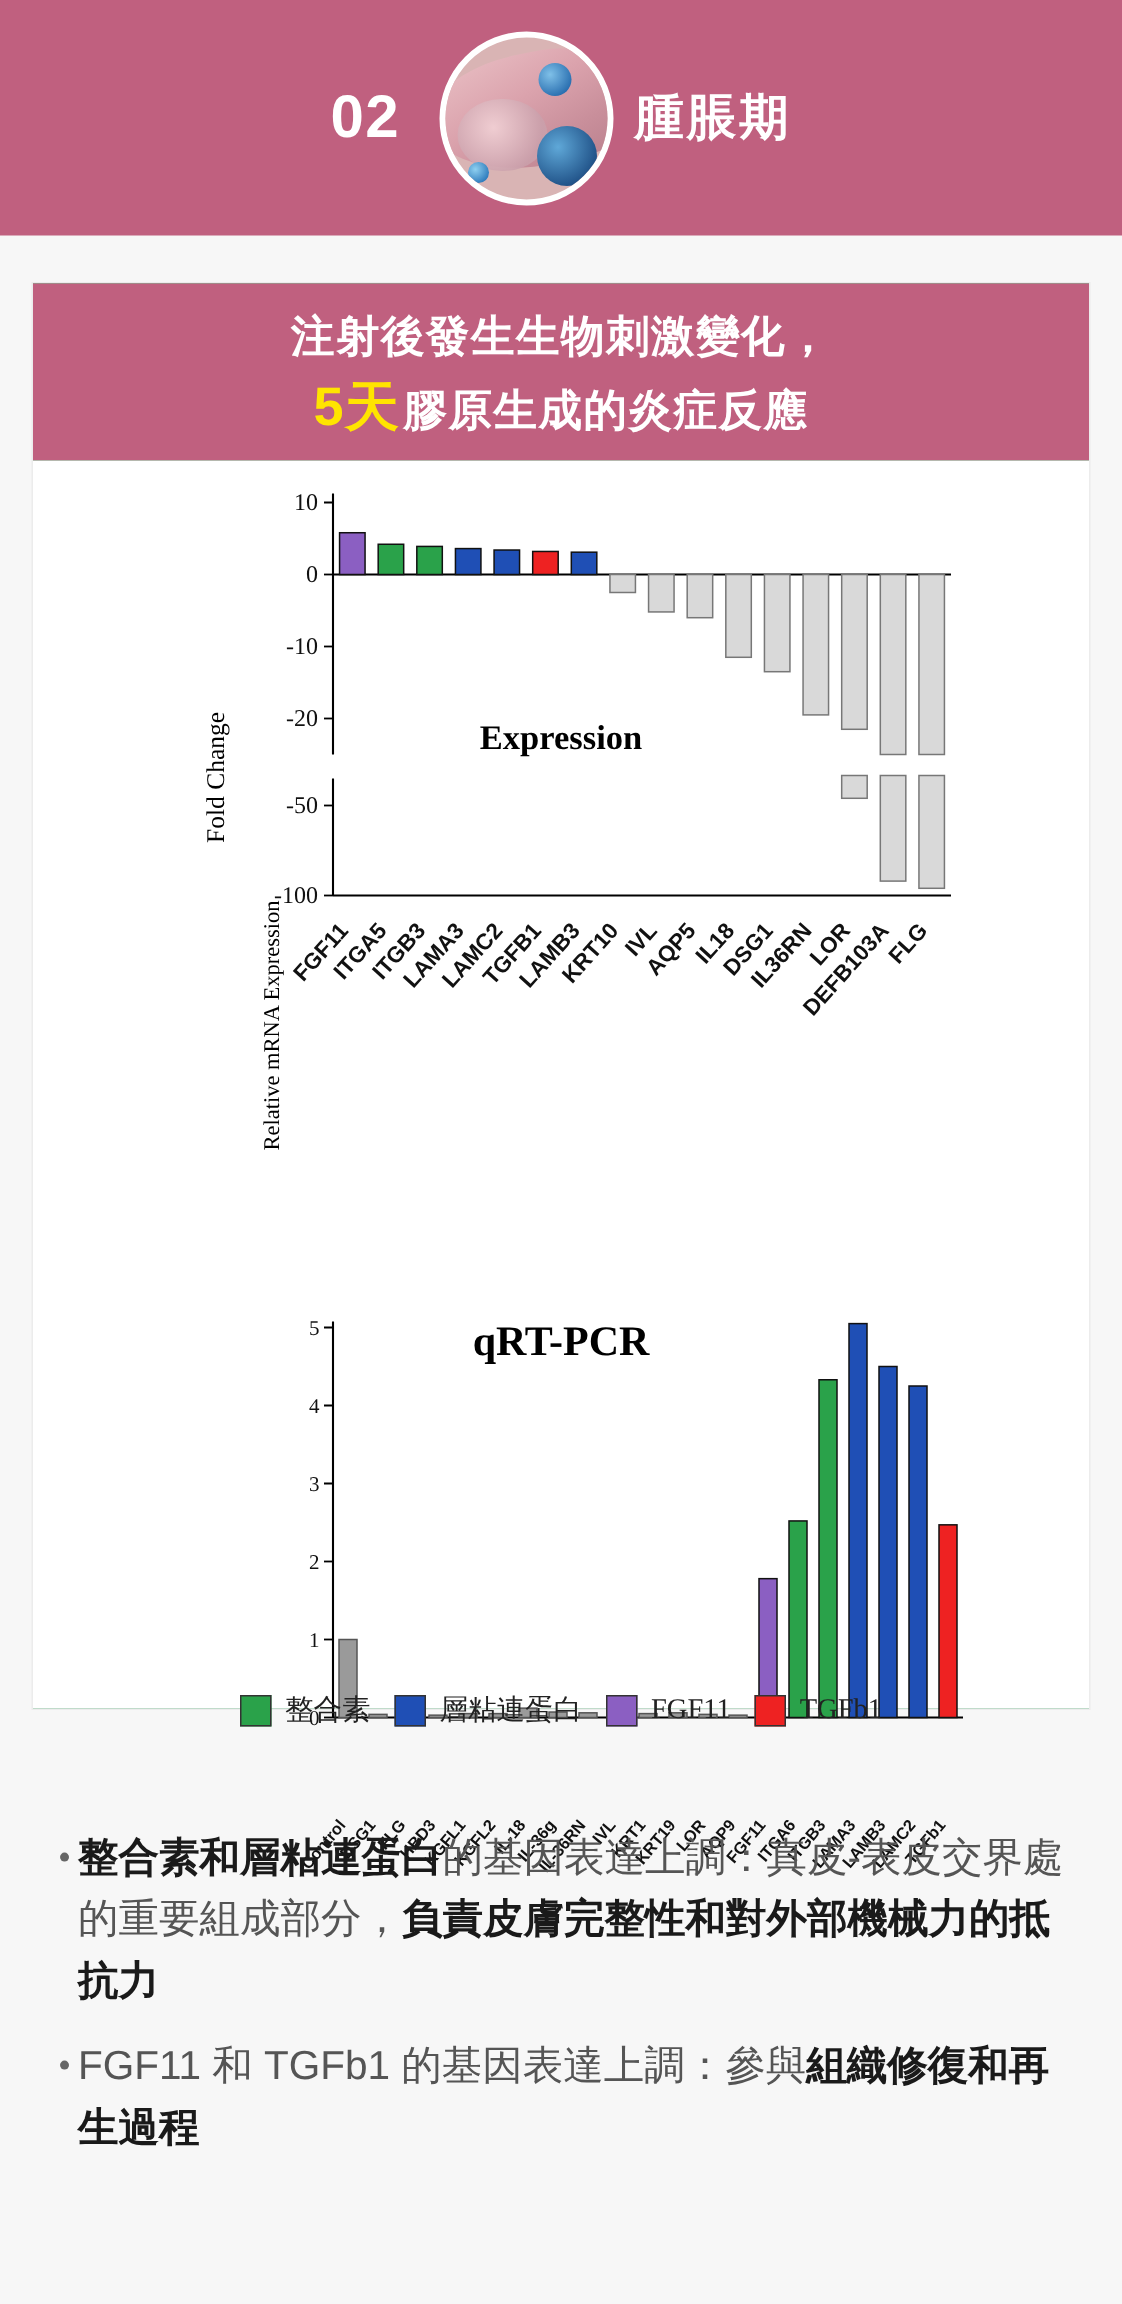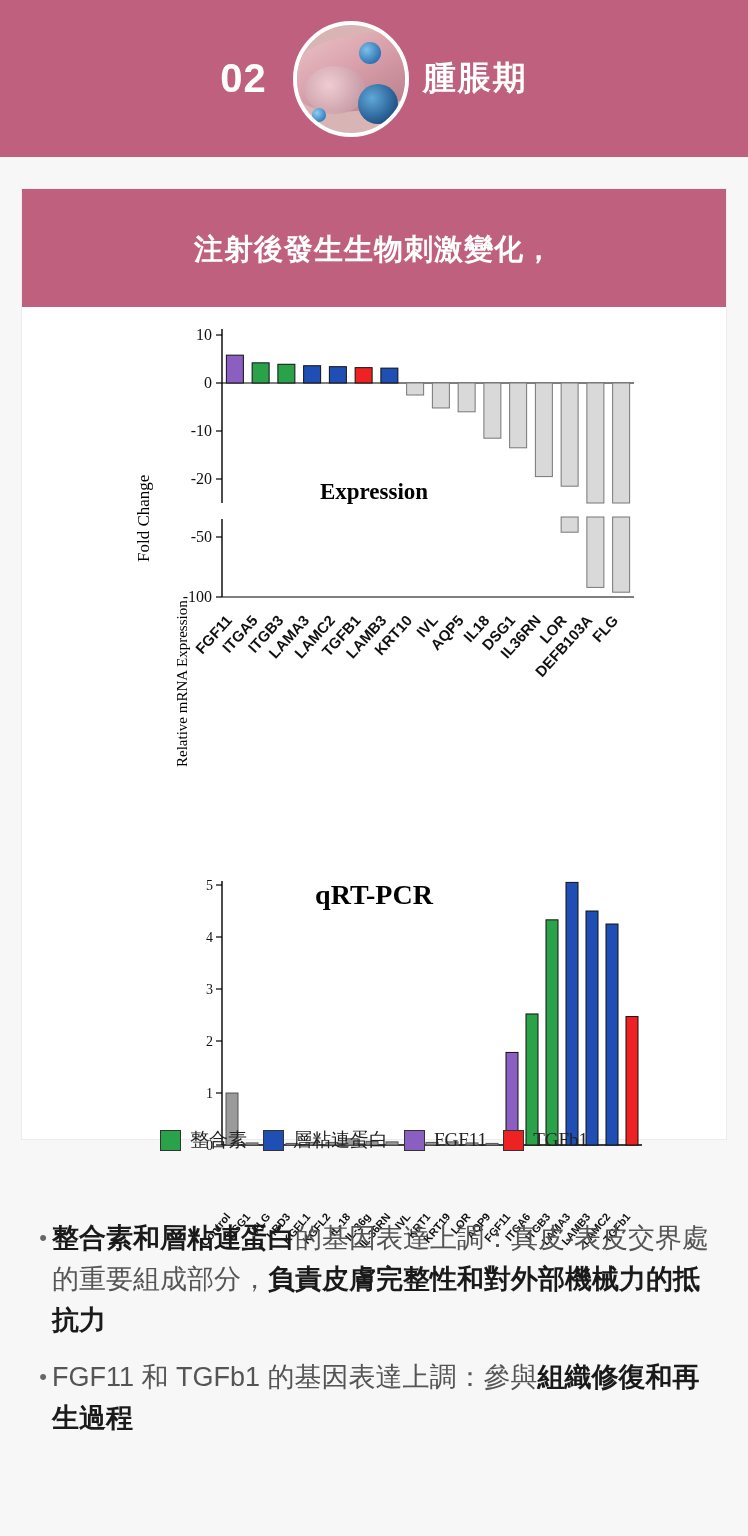--- a/index.html
+++ b/index.html
@@ -266,20 +266,24 @@
           <div class="sk4"></div>
           <div class="sk5"></div>
       </div>
       <div class="banner-title">腫脹期</div>
     </div>
   </div>
 
   <div class="card">
     <div class="card-head">
       <div class="line1">注射後發生生物刺激變化，</div>
+      <div class="line2">
+        <span class="hl">5天</span>
+        <span>膠原生成的炎症反應</span>
+      </div>
     </div>
 
     <div class="charts">
       <div class="chart-title" id="micro-title">Expression</div>
       <svg id="microarray" viewBox="0 0 704 400">
           <line x1="200" y1="22" x2="200" y2="196" stroke="#000" stroke-width="1.4"></line>
           <line x1="200" y1="212" x2="200" y2="290" stroke="#000" stroke-width="1.4"></line>
           <line x1="200" y1="76" x2="612" y2="76" stroke="#000" stroke-width="1.2"></line>
           <line x1="200" y1="290" x2="612" y2="290" stroke="#000" stroke-width="1.2"></line>
           <line x1="194" y1="28" x2="200" y2="28" stroke="#000" stroke-width="1.2"></line>

